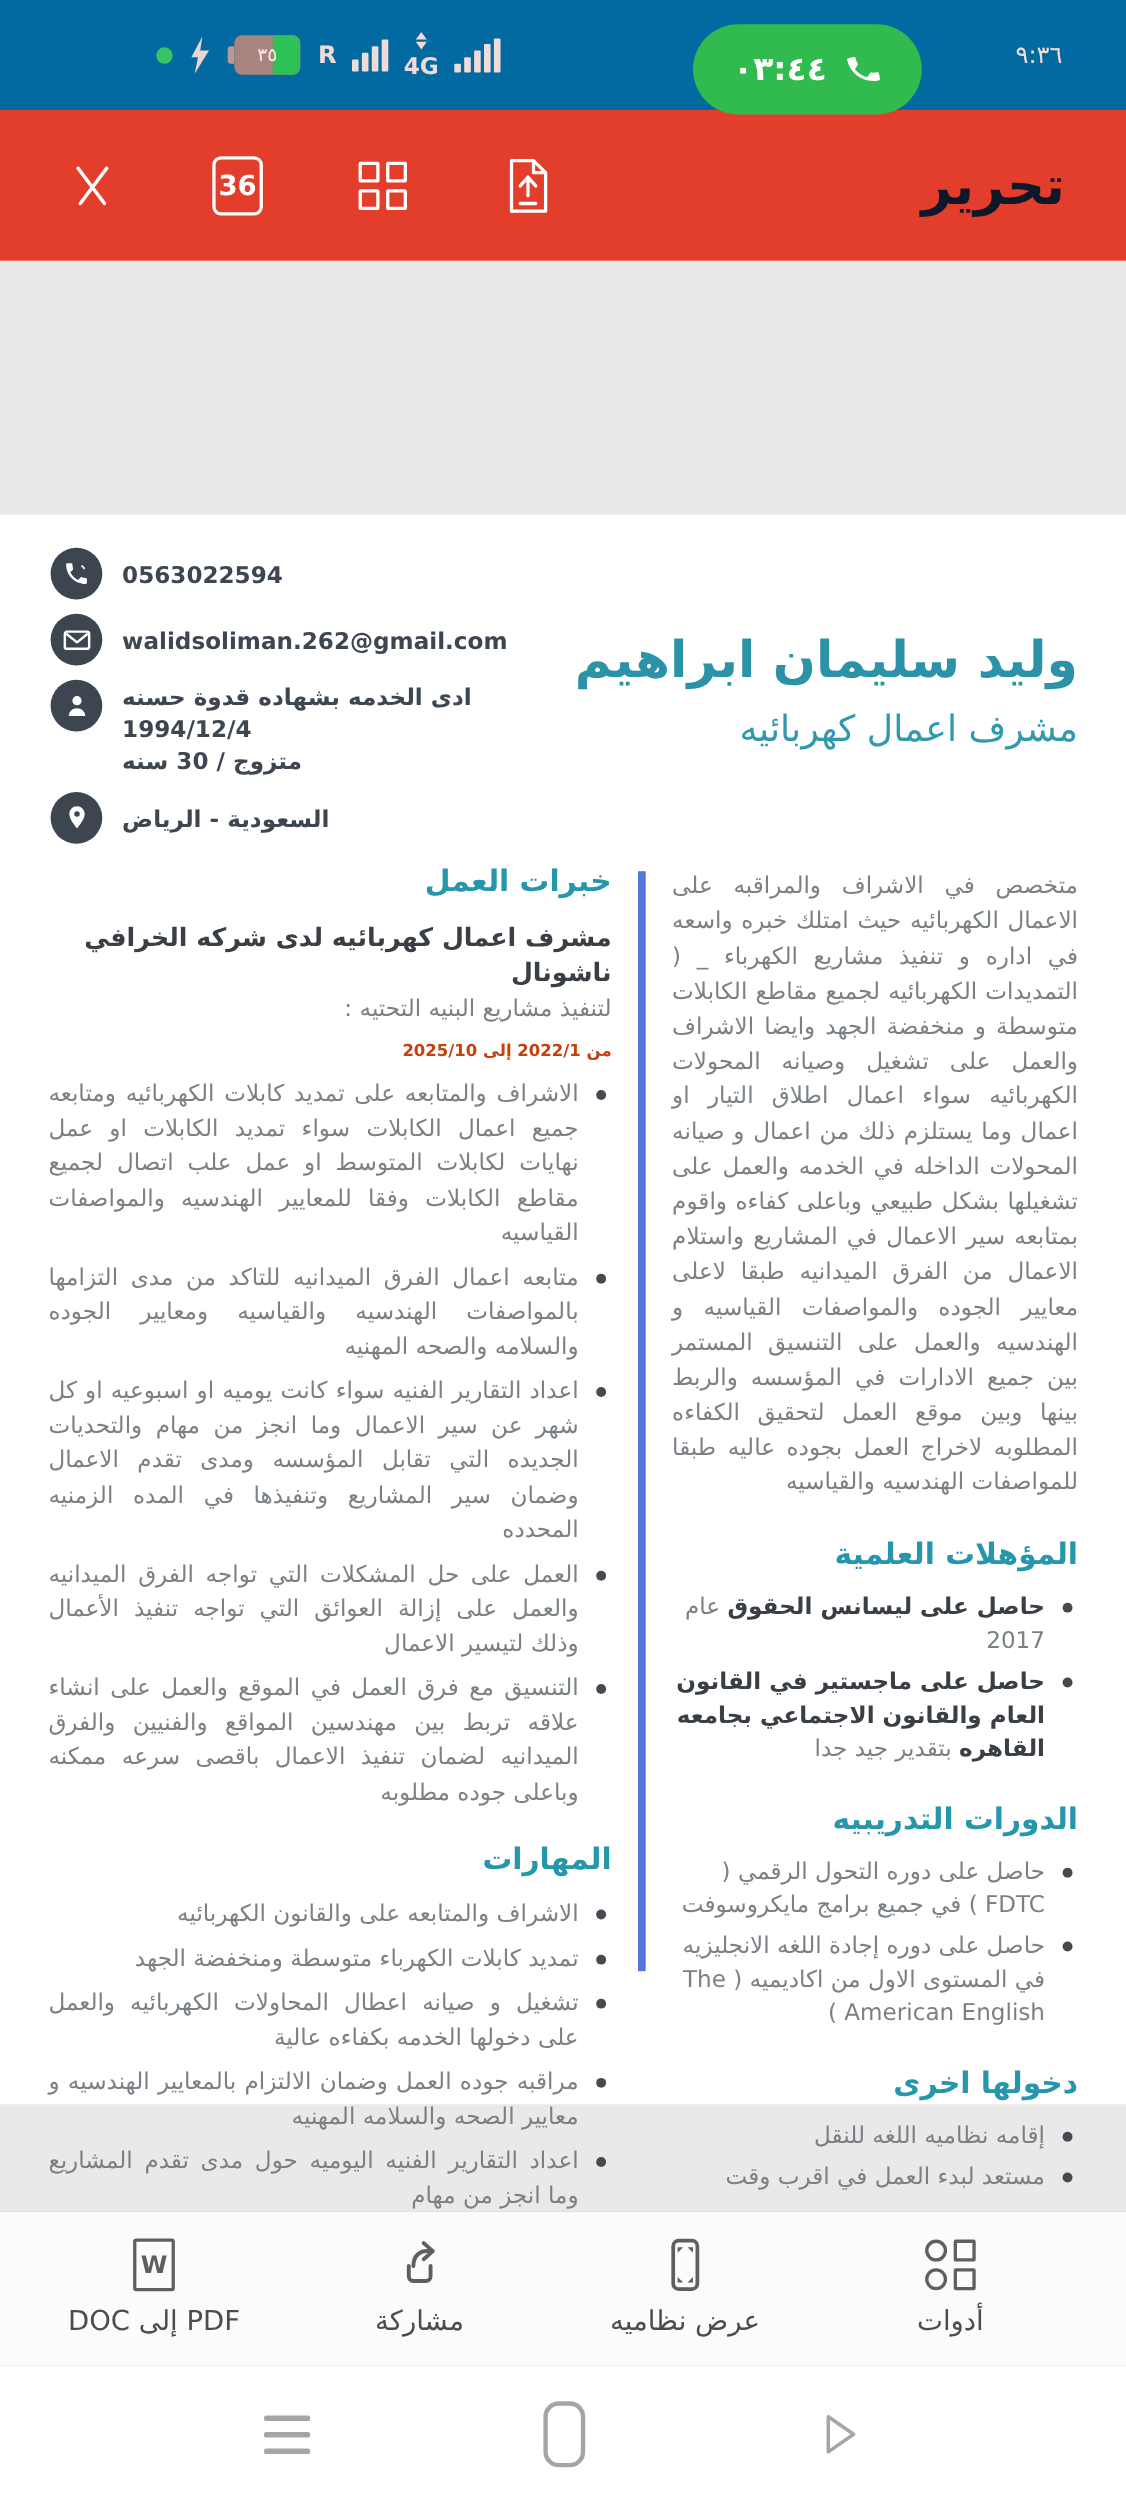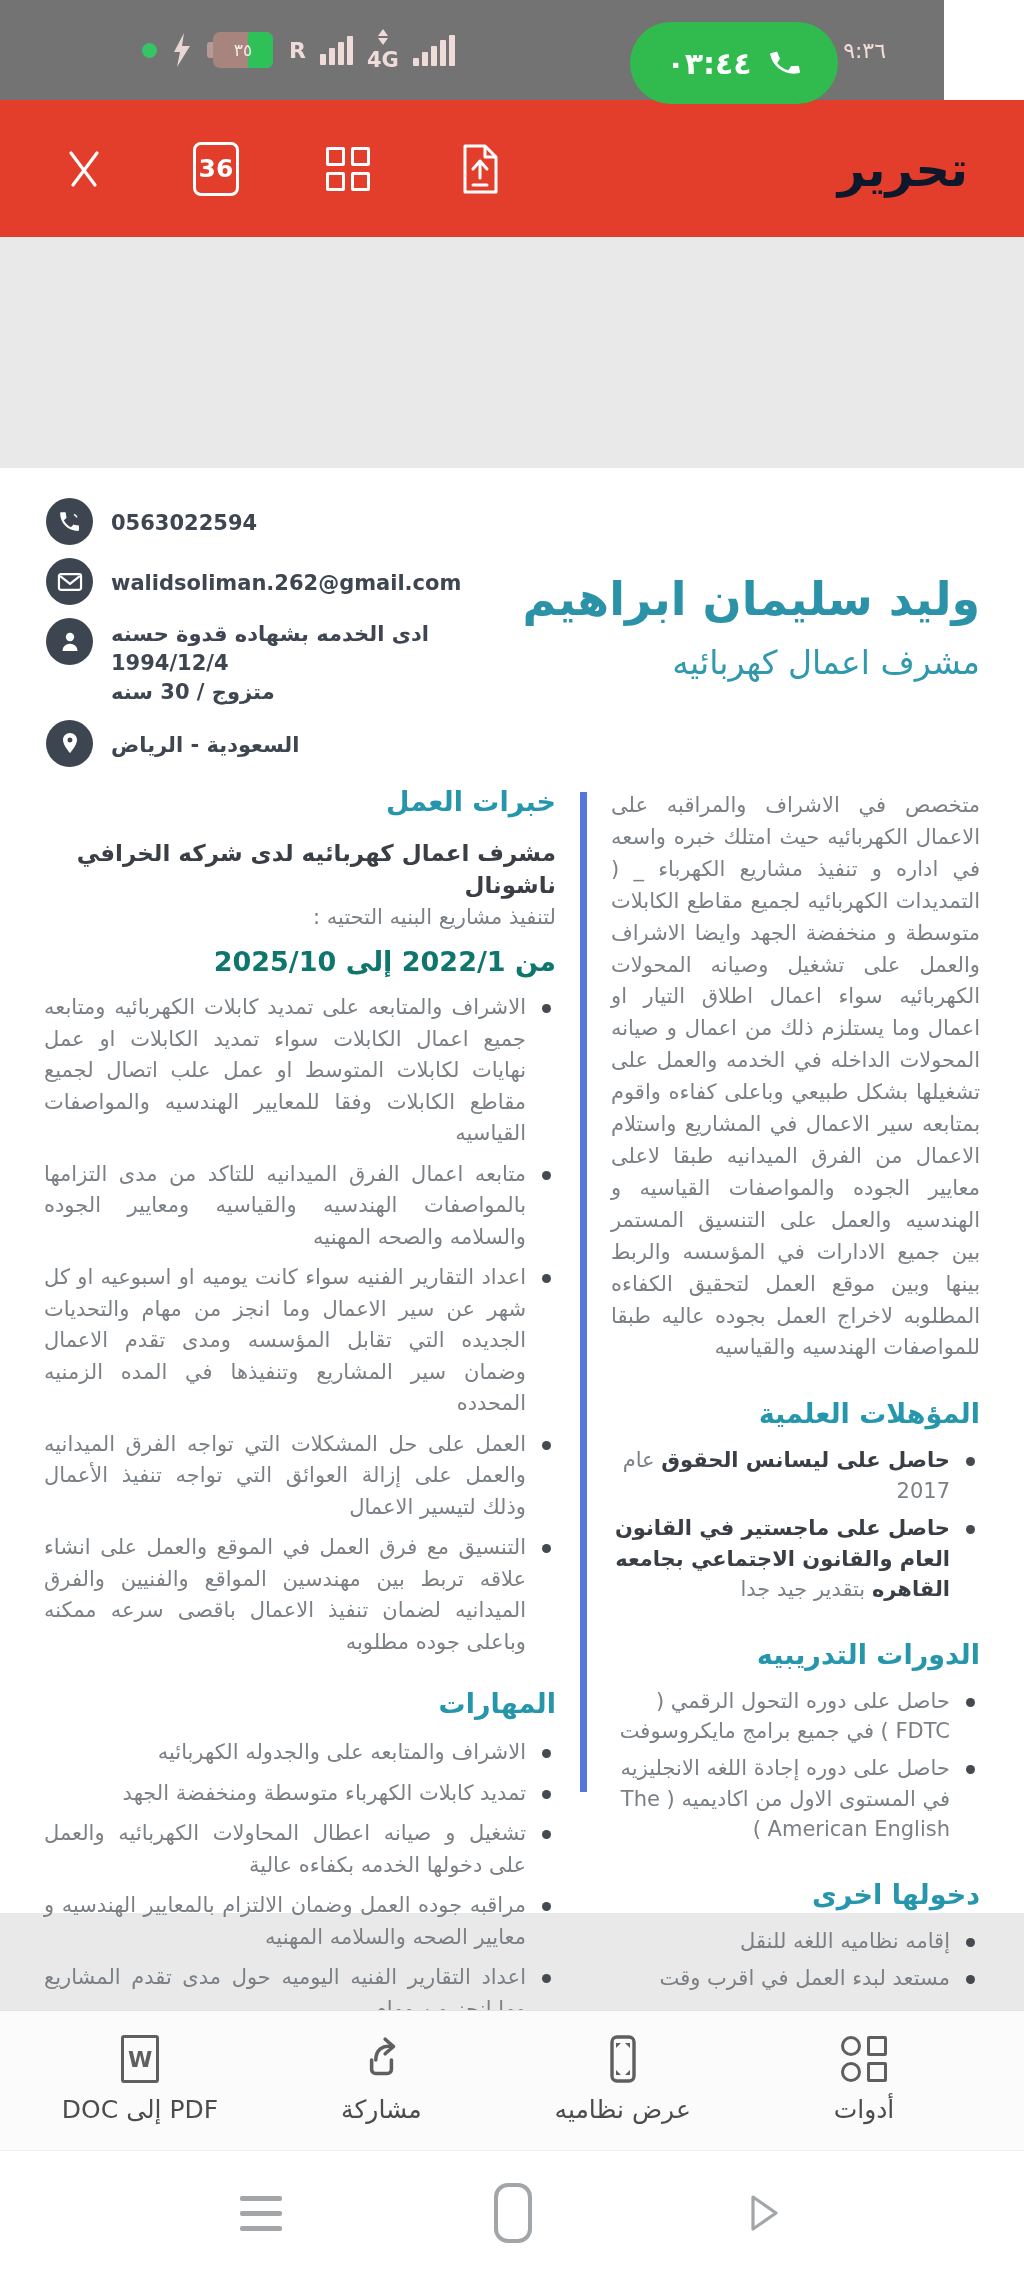--- a/index.html
+++ b/index.html
@@ -2,22 +2,22 @@
 <html lang="ar" dir="rtl"><head>
 <meta charset="utf-8">
 <style>
   * { box-sizing: border-box; margin: 0; padding: 0; }
   html,body { width:1024px; height:2275px; }
   body {
     font-family: "DejaVu Sans", sans-serif;
     position: relative; overflow: hidden; background:#fff; direction: rtl;
   }
   
-  .status-bar { position:absolute; top:0; left:0; width:944px; height:100px;
-    background:#737373; z-index:5; }
+  .status-bar { position:absolute; top:0; left:0; width:1024px; height:100px;
+    background:#0369a1; z-index:5; }
   .sb-left { position:absolute; left:142px; top:0; height:100px; display:flex;
     align-items:center; gap:14px; direction:ltr; }
   .sb-dot { width:15px; height:15px; border-radius:50%; background:#37c465; }
   .sb-flash svg { display:block; }
   .battery { position:relative; display:flex; align-items:center; direction:ltr; }
   .battery-nub { width:6px; height:16px; background:#b79a95; border-radius:3px 0 0 3px; }
   .battery-body { width:60px; height:36px; border-radius:7px; overflow:hidden;
     background:#a8847e; position:relative; }
   .battery-fill { position:absolute; right:0; top:0; bottom:0; width:42%; background:#2ec158; }
   .battery-label { position:absolute; inset:0; display:flex; align-items:center;
@@ -73,21 +73,21 @@
   ul.blist { list-style:none; }
   ul.blist li { position:relative; padding-right:30px; font-size:21px; line-height:1.45;
     color:#7b8085; margin-bottom:7px; text-align:right; }
   ul.blist li::before { content:""; position:absolute; right:5px; top:12px; width:9px;
     height:9px; border-radius:50%; background:#454a50; }
   ul.blist li b { color:#3a3f46; font-weight:bold; }
   ul.blist.just li { text-align:justify; line-height:1.5; margin-bottom:9px; }
   .main-h { margin-bottom:20px; }
   .role-bold { font-size:23px; font-weight:bold; color:#3a3f46; line-height:1.4; }
   .role-rest { font-size:21px; color:#7b8085; margin-top:4px; }
-  .period { font-size:27px; font-weight:bold; color:#0f766e; margin:17px 0 15px; }
+  .period { font-size:15px; font-weight:bold; color:#c2410c; margin:17px 0 15px; }
   .skills-h { margin-top:30px; margin-bottom:18px; }
   
   .bottom-toolbar { position:absolute; top:2010px; left:0; width:1024px; height:140px;
     background:#fbfbfb; border-top:1px solid #e2e2e2; display:flex;
     justify-content:space-between; padding:20px 60px 0 40px; }
   .bt-item { width:200px; display:flex; flex-direction:column; align-items:center; gap:8px; }
   .bt-ico { height:56px; display:flex; align-items:center; justify-content:center; }
   .bt-label { font-size:25px; color:#4c4c4c; white-space:nowrap; }
   .tools-grid { display:grid; grid-template-columns:20px 20px; grid-template-rows:20px 20px; gap:6px; }
   .tools-grid i { border:3.5px solid #5f5f5f; }
@@ -267,21 +267,21 @@
       <ul class="blist just">
           <li>الاشراف والمتابعه على تمديد كابلات الكهربائيه ومتابعه جميع اعمال الكابلات سواء تمديد الكابلات او عمل نهايات لكابلات المتوسط او عمل علب اتصال لجميع مقاطع الكابلات وفقا للمعايير الهندسيه والمواصفات القياسيه</li>
           <li>متابعه اعمال الفرق الميدانيه للتاكد من مدى التزامها بالمواصفات الهندسيه والقياسيه ومعايير الجوده والسلامه والصحه المهنيه</li>
           <li>اعداد التقارير الفنيه سواء كانت يوميه او اسبوعيه او كل شهر عن سير الاعمال وما انجز من مهام والتحديات الجديده التي تقابل المؤسسه ومدى تقدم الاعمال وضمان سير المشاريع وتنفيذها في المده الزمنيه المحدده</li>
           <li>العمل على حل المشكلات التي تواجه الفرق الميدانيه والعمل على إزالة العوائق التي تواجه تنفيذ الأعمال وذلك لتيسير الاعمال</li>
           <li>التنسيق مع فرق العمل في الموقع والعمل على انشاء علاقه تربط بين مهندسين المواقع والفنيين والفرق الميدانيه لضمان تنفيذ الاعمال باقصى سرعه ممكنه وباعلى جوده مطلوبه</li>
         </ul>
 
       <h3 class="sec-h skills-h">المهارات</h3>
       <ul class="blist just">
-          <li>الاشراف والمتابعه على والجدوله الكهربائيه</li>
+          <li>الاشراف والمتابعه على والقانون الكهربائيه</li>
           <li>تمديد كابلات الكهرباء  متوسطة ومنخفضة الجهد</li>
           <li>تشغيل و صيانه اعطال المحاولات الكهربائيه والعمل على دخولها الخدمه بكفاءه عالية</li>
           <li>مراقبه جوده العمل وضمان الالتزام بالمعايير الهندسيه و معايير  الصحه والسلامه المهنيه</li>
           <li>اعداد التقارير الفنيه اليوميه  حول مدى تقدم المشاريع وما انجز من مهام</li>
           <li>التنسيق والربط بين الفرق الفنيه والهندسيه</li>
           <li>التخطيط والجدوله الزمنيه لتنفيذ المشاريع</li>
           <li>العمل على حل المشكلات الفنيه و سرعة اتخاذ قرارات في الموقع اثناء سير الاعمال والعمل على ازاله العوائق التي تواجه الفرق الفنيه والميدانيه</li>
         </ul>
     </div>
   </div>

